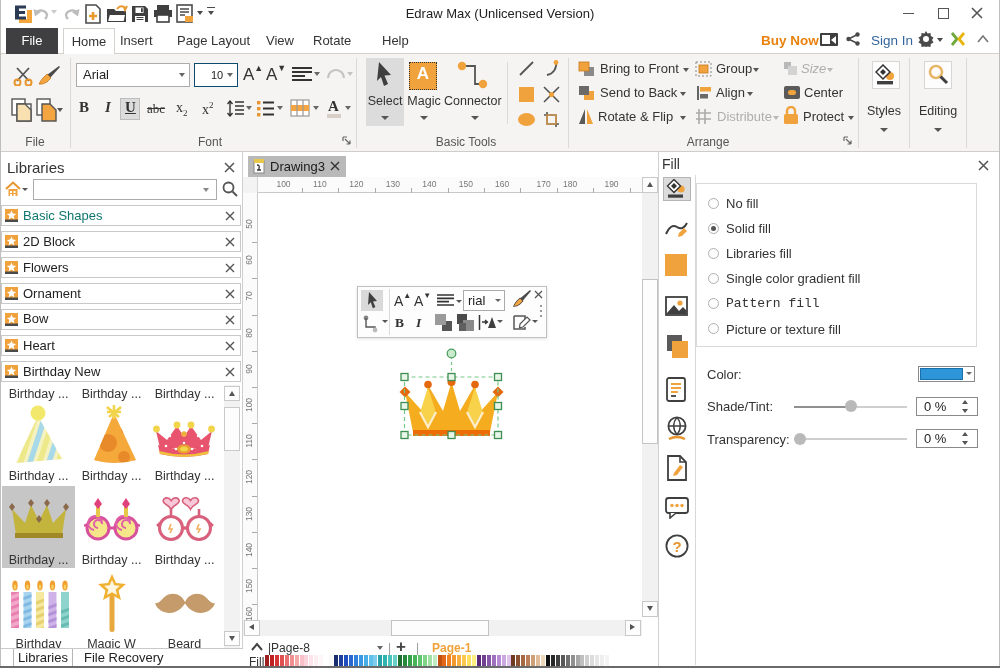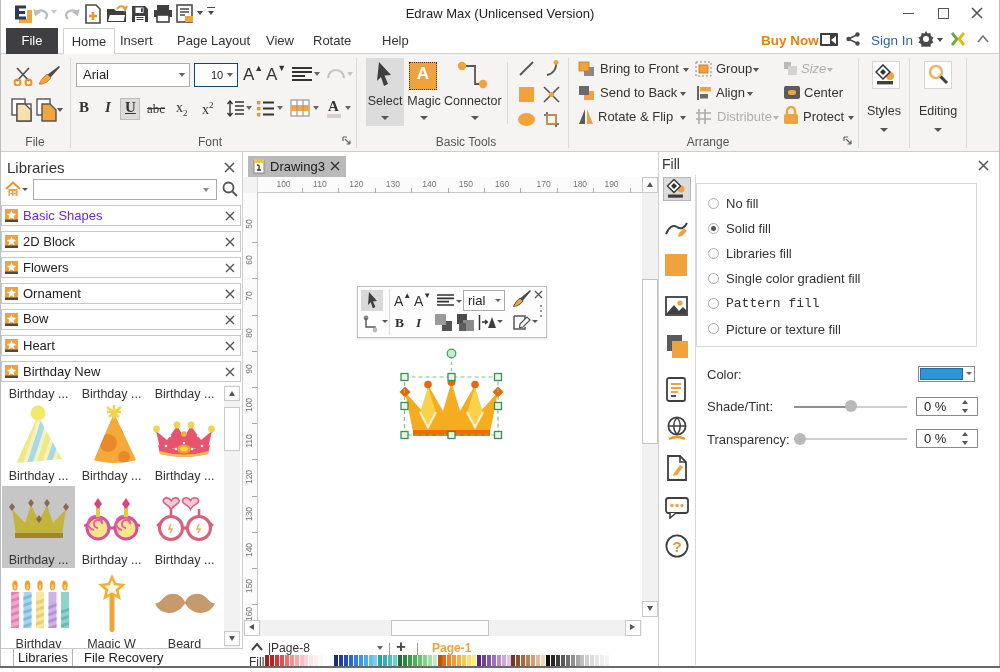--- a/index.html
+++ b/index.html
@@ -334,21 +334,21 @@
 <div class="abs" style="left:1px;top:283px;width:240px;height:21px;border:1px solid #c9c9c9;background:#fff;"></div>
 <div class="abs" style="left:1px;top:309px;width:240px;height:21px;border:1px solid #c9c9c9;background:#fff;"></div>
 <div class="abs" style="left:1px;top:335px;width:240px;height:21px;border:1px solid #c9c9c9;background:#fff;"></div>
 <div class="abs" style="left:1px;top:361px;width:240px;height:21px;border:1px solid #c9c9c9;background:#fff;"></div>
 <div id="librows"></div>
 <svg class="ic" style="left:5px;top:209px" width="13" height="13" viewBox="0 0 13 13">
     <rect width="13" height="13" fill="#F0A23C"></rect>
     <rect y="10.5" width="13" height="2.5" fill="#4a4a4a"></rect>
     <path d="M6.5 1.5 L7.8 4.6 L11.2 4.9 L8.6 7.1 L9.4 10.4 L6.5 8.6 L3.6 10.4 L4.4 7.1 L1.8 4.9 L5.2 4.6 Z" fill="#fff"></path>
   </svg>
-<div class="abs" style="left:23px;top:208px;font-size:13px;color:#6d28d9;">Basic Shapes</div>
+<div class="abs" style="left:23px;top:208px;font-size:13px;color:#0f766e;">Basic Shapes</div>
 <svg class="ic" style="left:225px;top:211px" width="10" height="10" viewBox="0 0 10 10">
     <path d="M1 1 L9 9 M9 1 L1 9" stroke="#555" stroke-width="1.4"></path>
   </svg>
 <svg class="ic" style="left:5px;top:235px" width="13" height="13" viewBox="0 0 13 13">
     <rect width="13" height="13" fill="#F0A23C"></rect>
     <rect y="10.5" width="13" height="2.5" fill="#4a4a4a"></rect>
     <path d="M6.5 1.5 L7.8 4.6 L11.2 4.9 L8.6 7.1 L9.4 10.4 L6.5 8.6 L3.6 10.4 L4.4 7.1 L1.8 4.9 L5.2 4.6 Z" fill="#fff"></path>
   </svg>
 <div class="abs" style="left:23px;top:234px;font-size:13px;color:#222;">2D Block</div>
 <svg class="ic" style="left:225px;top:237px" width="10" height="10" viewBox="0 0 10 10">
@@ -659,21 +659,21 @@
 <div class="abs" style="left:380.9px;top:179px;width:24px;text-align:center;font-size:8.5px;color:#777;">130</div>
 <div class="abs" style="left:411.1px;top:188px;width:1px;height:5px;background:#aaa;"></div>
 <div class="abs" style="left:417.3px;top:179px;width:24px;text-align:center;font-size:8.5px;color:#777;">140</div>
 <div class="abs" style="left:447.5px;top:188px;width:1px;height:5px;background:#aaa;"></div>
 <div class="abs" style="left:453.8px;top:179px;width:24px;text-align:center;font-size:8.5px;color:#777;">150</div>
 <div class="abs" style="left:483.9px;top:188px;width:1px;height:5px;background:#aaa;"></div>
 <div class="abs" style="left:490.2px;top:179px;width:24px;text-align:center;font-size:8.5px;color:#777;">160</div>
 <div class="abs" style="left:520.4px;top:188px;width:1px;height:5px;background:#aaa;"></div>
 <div class="abs" style="left:526.7px;top:179px;width:24px;text-align:right;font-size:8.5px;color:#777;">170</div>
 <div class="abs" style="left:556.9px;top:188px;width:1px;height:5px;background:#aaa;"></div>
-<div class="abs" style="left:563.1px;top:179px;width:24px;text-align:right;font-size:8.5px;color:#777;">180</div>
+<div class="abs" style="left:563.1px;top:179px;width:24px;text-align:left;font-size:8.5px;color:#777;">180</div>
 <div class="abs" style="left:593.3px;top:188px;width:1px;height:5px;background:#aaa;"></div>
 <div class="abs" style="left:599.5px;top:179px;width:24px;text-align:center;font-size:8.5px;color:#777;">190</div>
 <div class="abs" style="left:629.8px;top:188px;width:1px;height:5px;background:#aaa;"></div>
 <div id="vruler"></div>
 <div class="abs" style="left:237px;top:602.2px;width:24px;height:24px;text-align:center;font-size:8.5px;color:#777;transform:rotate(-90deg);line-height:24px;">160</div>
 <div class="abs" style="left:237px;top:212.0px;width:24px;height:24px;text-align:center;font-size:8.5px;color:#777;transform:rotate(-90deg);line-height:24px;">50</div>
 <div class="abs" style="left:252px;top:242.1px;width:5px;height:1px;background:#aaa;"></div>
 <div class="abs" style="left:237px;top:248.2px;width:24px;height:24px;text-align:center;font-size:8.5px;color:#777;transform:rotate(-90deg);line-height:24px;">60</div>
 <div class="abs" style="left:252px;top:278.3px;width:5px;height:1px;background:#aaa;"></div>
 <div class="abs" style="left:237px;top:284.4px;width:24px;height:24px;text-align:center;font-size:8.5px;color:#777;transform:rotate(-90deg);line-height:24px;">70</div>

